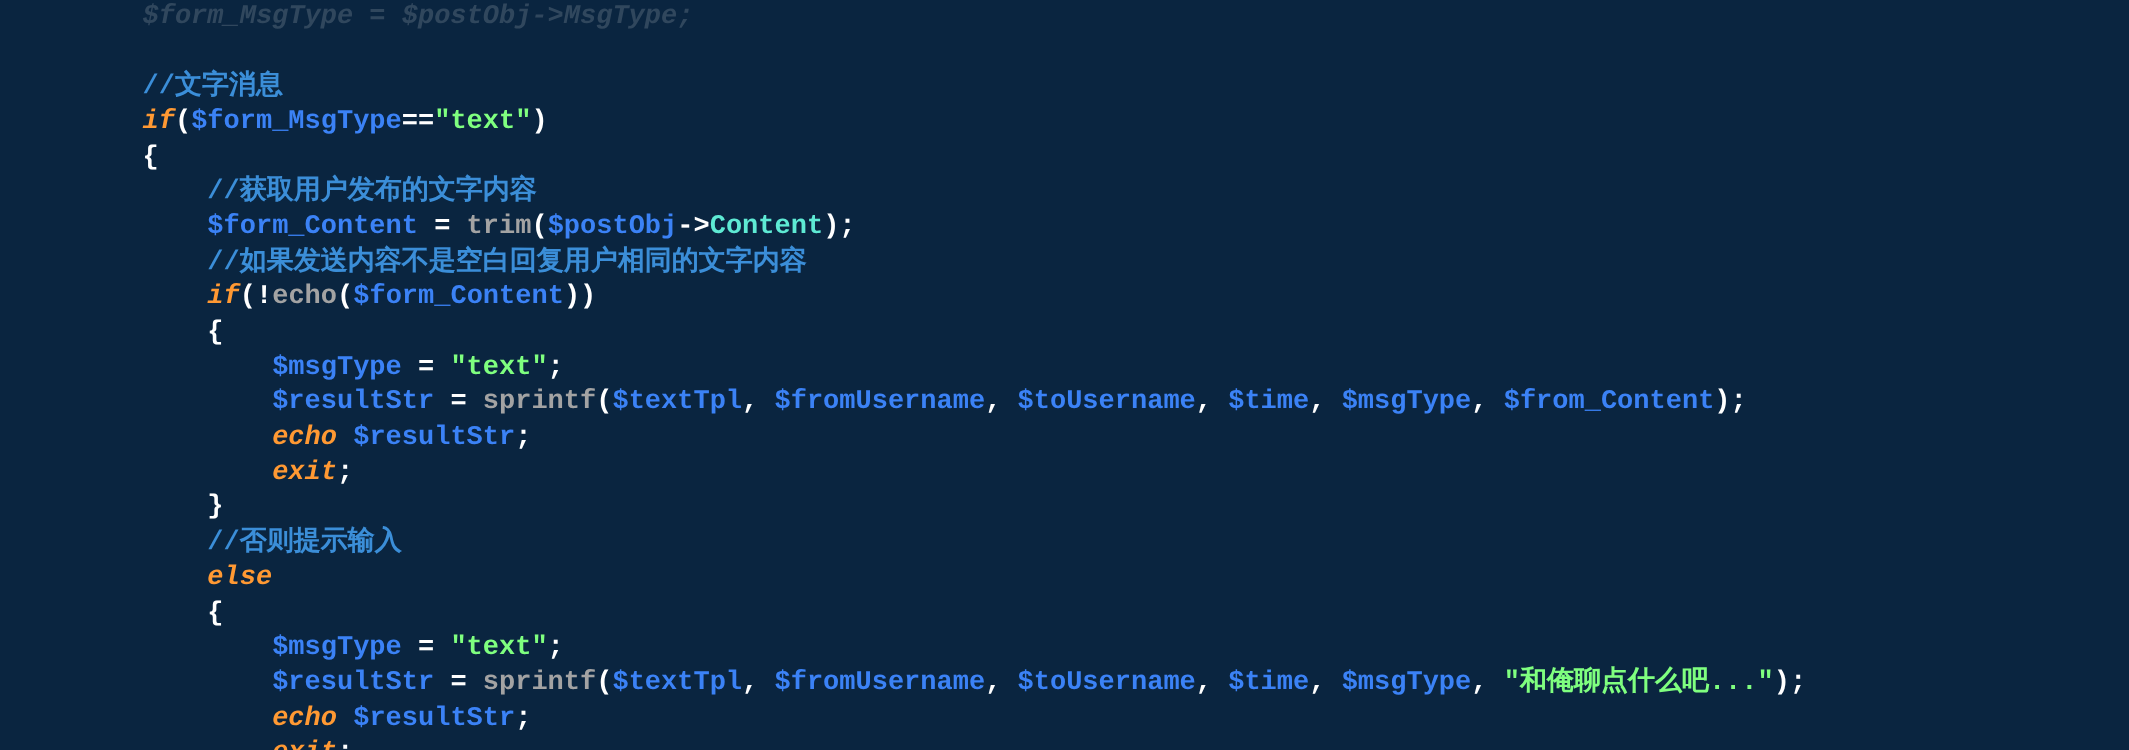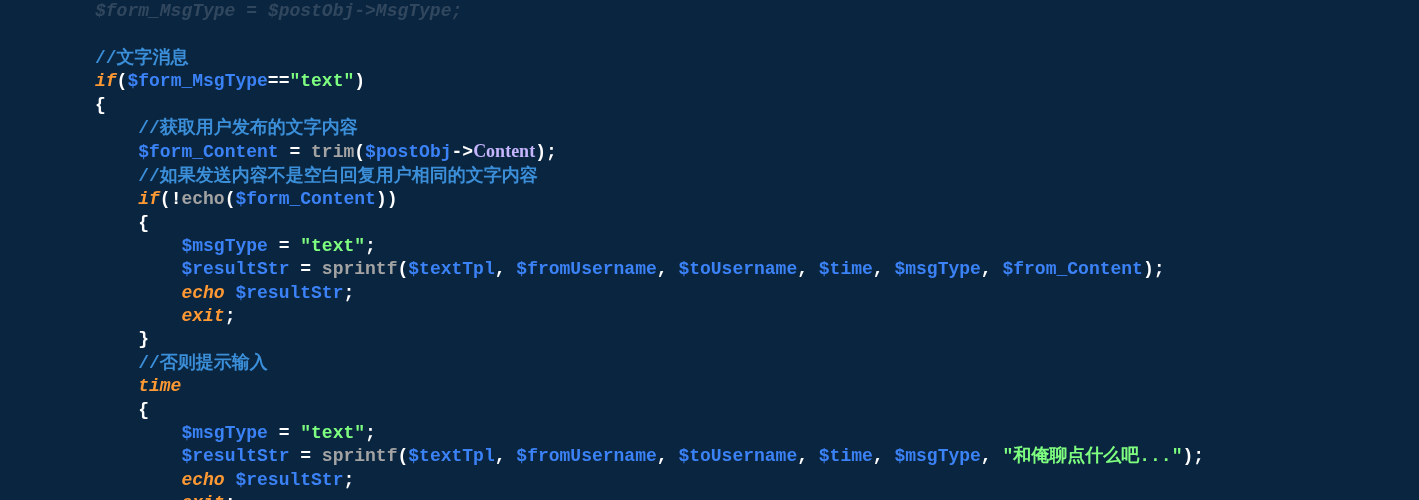--- a/index.html
+++ b/index.html
@@ -21,21 +21,21 @@
     white-space: pre;
     font-family: inherit;
   }
   .comment { color: #3b8ed8; text-align: center; }
   .keyword { color: #ff9933; font-style: italic; }
   .variable { color: #3b82f6; }
   .operator { color: #ffffff; }
   .punct { color: #ffffff; }
   .func { color: #a3a3a3; }
   .string { color: #7fff7f; }
-  .plain { color: #c4b5fd; font-family: Liberation Serif, serif; }
+  .plain { color: #5eead4; }
   .faded { color: #6a7a8a; opacity: 0.4; font-style: italic; }
 </style>
 </head>
 <body>
 
 <pre><span class="faded">$form_MsgType = $postObj-&gt;MsgType;</span>
 
 <span class="comment">//文字消息</span>
 <span class="keyword">if</span><span class="punct">(</span><span class="variable">$form_MsgType</span><span class="operator">==</span><span class="string">"text"</span><span class="punct">)</span>
 <span class="punct">{</span>
@@ -43,21 +43,21 @@
     <span class="variable">$form_Content</span><span class="operator"> = </span><span class="func">trim</span><span class="punct">(</span><span class="variable">$postObj</span><span class="operator">-&gt;</span><span class="plain">Content</span><span class="punct">)</span><span class="punct">;</span>
     <span class="comment">//如果发送内容不是空白回复用户相同的文字内容</span>
     <span class="keyword">if</span><span class="punct">(</span><span class="operator">!</span><span class="func">echo</span><span class="punct">(</span><span class="variable">$form_Content</span><span class="punct">)</span><span class="punct">)</span>
     <span class="punct">{</span>
         <span class="variable">$msgType</span><span class="operator"> = </span><span class="string">"text"</span><span class="punct">;</span>
         <span class="variable">$resultStr</span><span class="operator"> = </span><span class="func">sprintf</span><span class="punct">(</span><span class="variable">$textTpl</span><span class="punct">, </span><span class="variable">$fromUsername</span><span class="punct">, </span><span class="variable">$toUsername</span><span class="punct">, </span><span class="variable">$time</span><span class="punct">, </span><span class="variable">$msgType</span><span class="punct">, </span><span class="variable">$from_Content</span><span class="punct">)</span><span class="punct">;</span>
         <span class="keyword">echo</span> <span class="variable">$resultStr</span><span class="punct">;</span>
         <span class="keyword">exit</span><span class="punct">;</span>
     <span class="punct">}</span>
     <span class="comment">//否则提示输入</span>
-    <span class="keyword">time</span>
+    <span class="keyword">else</span>
     <span class="punct">{</span>
         <span class="variable">$msgType</span><span class="operator"> = </span><span class="string">"text"</span><span class="punct">;</span>
         <span class="variable">$resultStr</span><span class="operator"> = </span><span class="func">sprintf</span><span class="punct">(</span><span class="variable">$textTpl</span><span class="punct">, </span><span class="variable">$fromUsername</span><span class="punct">, </span><span class="variable">$toUsername</span><span class="punct">, </span><span class="variable">$time</span><span class="punct">, </span><span class="variable">$msgType</span><span class="punct">, </span><span class="string">"和俺聊点什么吧..."</span><span class="punct">)</span><span class="punct">;</span>
         <span class="keyword">echo</span> <span class="variable">$resultStr</span><span class="punct">;</span>
         <span class="keyword">exit</span><span class="punct">;</span>
     
 
 </pre>
 
 </body></html>

